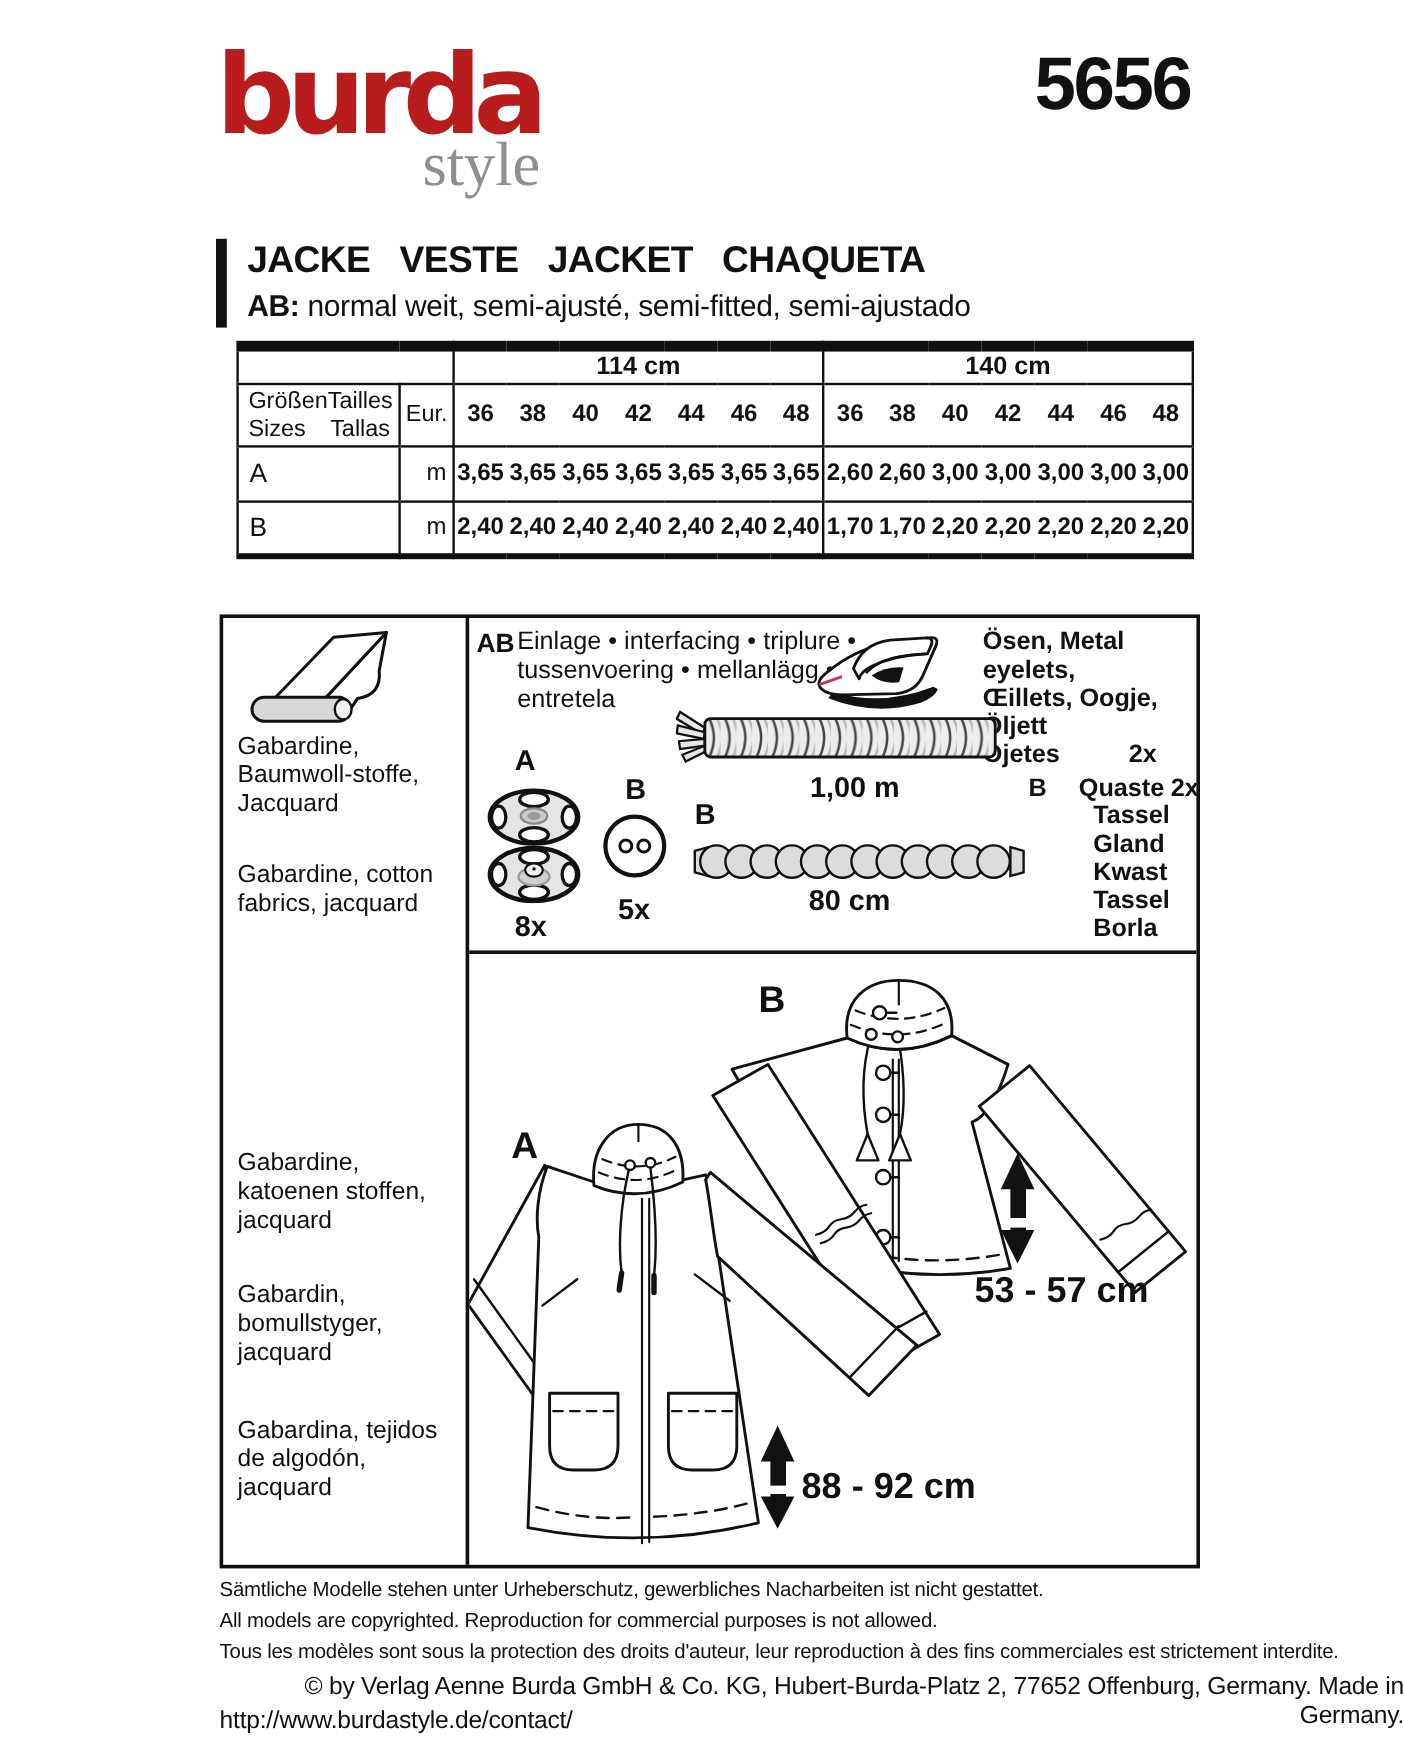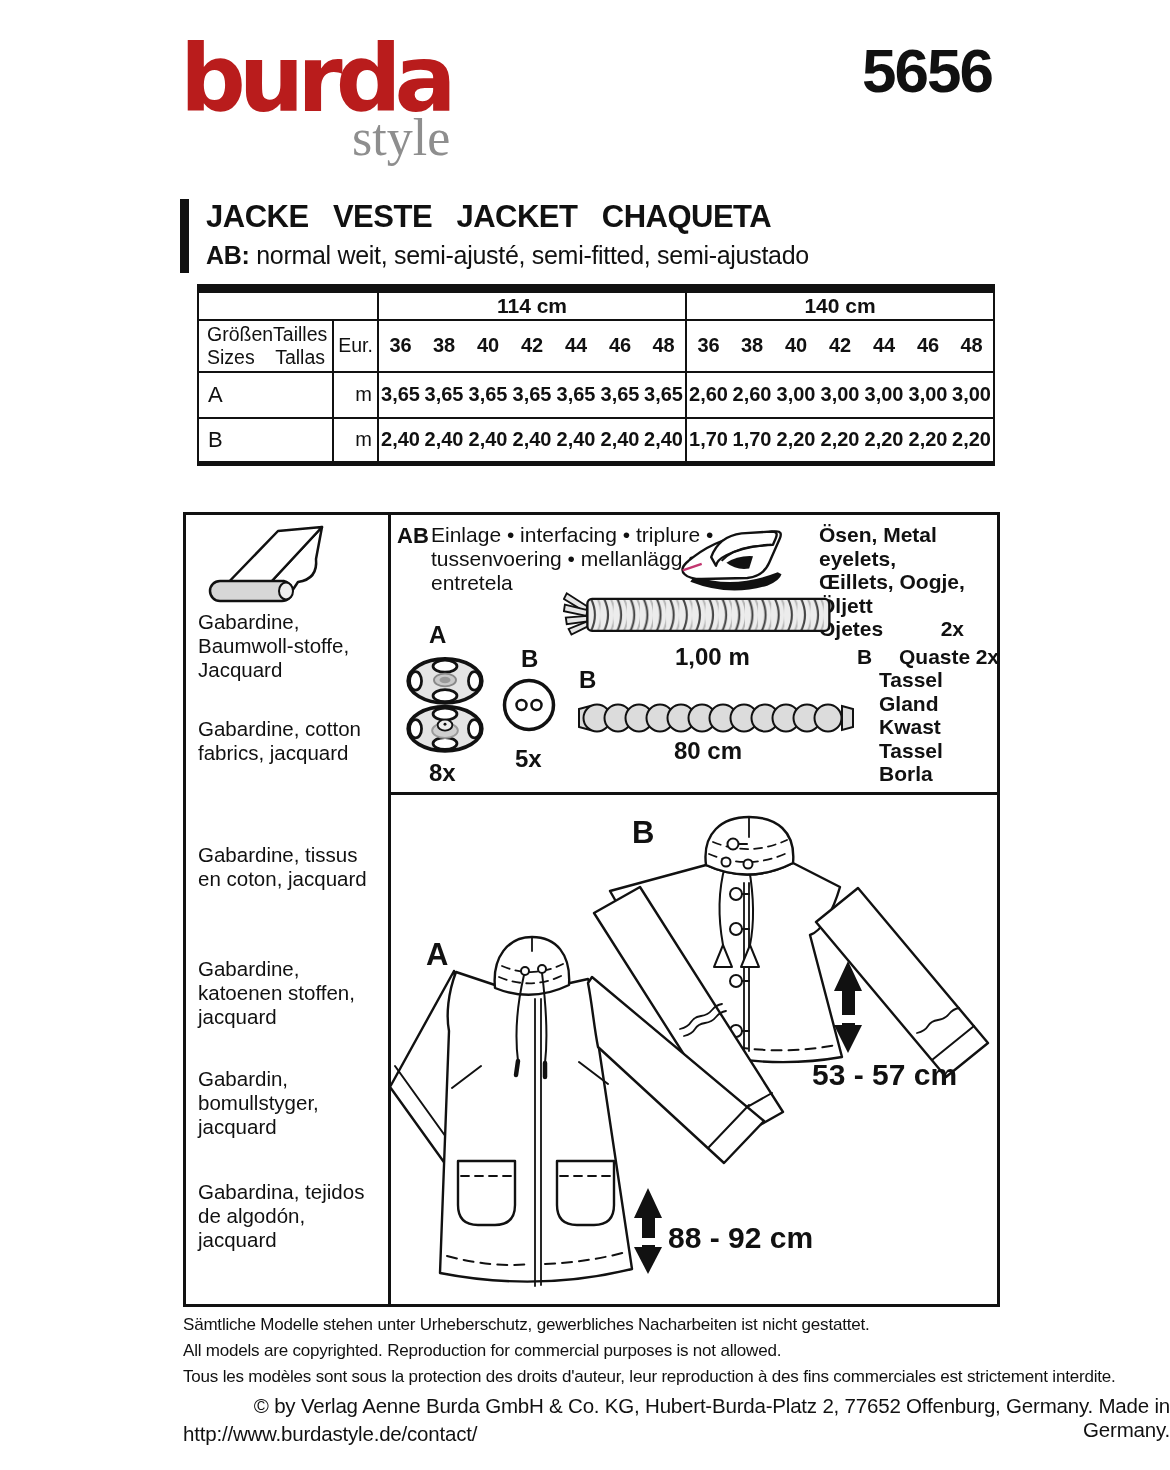--- a/index.html
+++ b/index.html
@@ -152,21 +152,20 @@
     <div class="abs" id="col-divider"></div>
 
     <svg class="abs" style="left:14px;top:2px" width="130" height="95" viewBox="0 0 130 95">
       <path d="M122,10 L116,42 Q118,62 98,65 L90,77 L84,64 L70,66 Z" fill="#fff" stroke="#111" stroke-width="2.5" stroke-linejoin="round"></path>
       <path d="M22,72 L78,14 L122,10 L70,66 Z" fill="#fff" stroke="#111" stroke-width="2.5" stroke-linejoin="round"></path>
       <rect x="10" y="64" width="82" height="20" rx="10" fill="#d7d7d7" stroke="#111" stroke-width="2.5"></rect>
       <ellipse cx="86" cy="74" rx="7" ry="8.5" fill="#efefef" stroke="#111" stroke-width="2"></ellipse>
     </svg>
     <div class="abs fabric-item" style="top:95px">Gabardine, Baumwoll-stoffe, Jacquard</div>
     <div class="abs fabric-item" style="top:202px">Gabardine, cotton fabrics, jacquard</div>
-    <div class="abs fabric-item" style="top:328px">Gabardine, tissus en coton, jacquard</div>
     <div class="abs fabric-item" style="top:442px">Gabardine, katoenen stoffen, jacquard</div>
     <div class="abs fabric-item" style="top:552px">Gabardin, bomullstyger, jacquard</div>
     <div class="abs fabric-item" style="top:665px">Gabardina, tejidos de algodón, jacquard</div>
 
     <div class="abs" id="notions">
       <div class="abs b" style="left:6px;top:8px;font-size:22px">AB</div>
       <div class="abs ntxt" style="left:40px;top:8px">
         <div>Einlage • interfacing • triplure •</div>
         <div>tussenvoering • mellanlägg •</div>
         <div>entretela</div>
@@ -253,21 +252,21 @@
             <circle cx="251" cy="17" r="13.5"></circle>
         </g>
       </svg>
       <div class="abs b" style="left:283px;top:222px;font-size:24px">80 cm</div>
 
       <div class="abs btxt" style="left:466px;top:130px">B</div>
       <div class="abs btxt qtyrow" style="left:508px;top:130px;width:100px">
         <span>Quaste</span>
         <span>2x</span>
       </div>
-      <div class="abs btxt" style="left:488px;top:153px">
+      <div class="abs btxt" style="left:520px;top:153px">
         <div>Tassel</div>
         <div>Gland</div>
         <div>Kwast</div>
         <div>Tassel</div>
         <div>Borla</div>
       </div>
     </div>
 
     <div class="abs" id="drawings-wrap">
       <svg width="606" height="506" viewBox="0 0 604 506">

